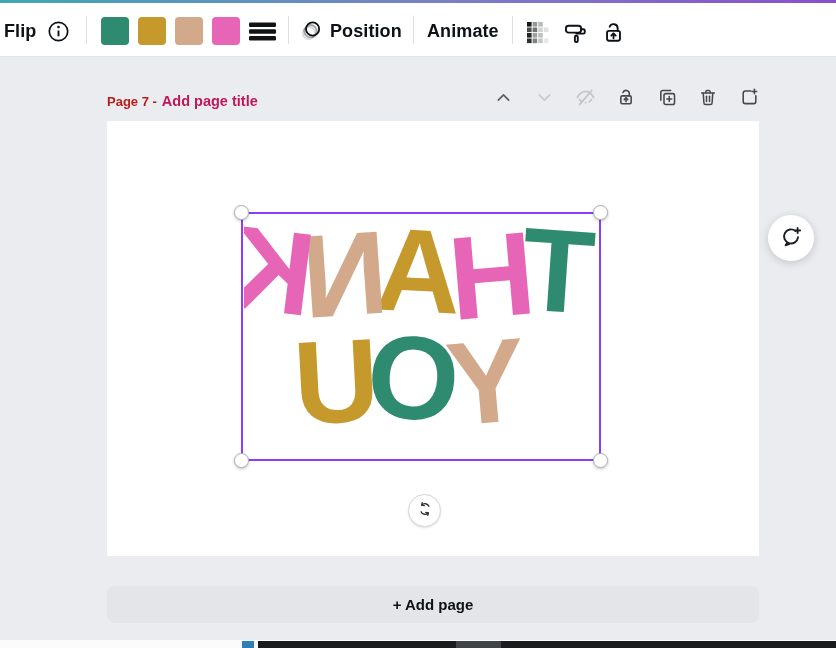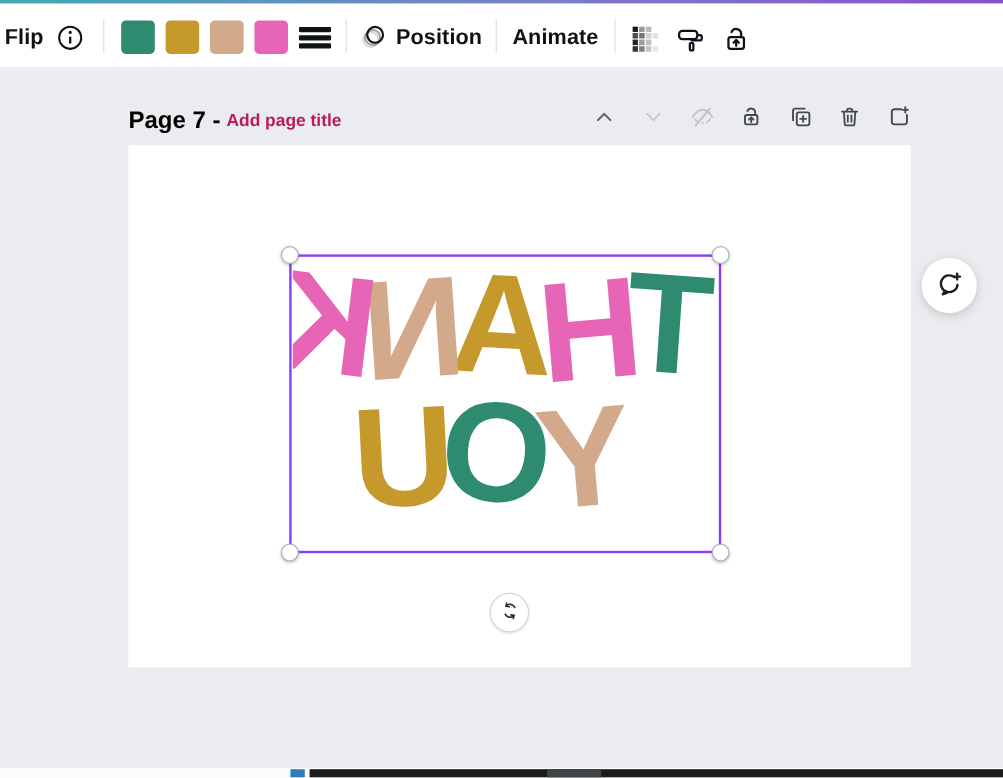--- a/index.html
+++ b/index.html
@@ -17,21 +17,21 @@
   .tb-item { position:absolute; display:flex; align-items:center; justify-content:center; cursor:pointer;
     background:none; border:none; color:#0d1216; }
   .tb-label { font-size:18px; font-weight:700; color:#0d1216; letter-spacing:.1px; }
   .divider { position:absolute; top:13px; width:1px; height:28px; background:#dcdfe3; }
   .swatch-row { position:absolute; left:101px; top:14px; display:flex; gap:9px; }
   .swatch { width:28px; height:28px; border-radius:4px; cursor:pointer; }
   .icon-btn svg { display:block; }
 
   
   .page-header { position:absolute; left:107px; top:88px; width:652px; height:26px; display:flex; align-items:center; }
-  .page-label { font-size:20px; font-weight:700; color:#000000; }
+  .page-label { font-size:13px; font-weight:700; color:#b91c1c; }
   .page-title-placeholder { font-size:14.5px; font-weight:600; color:#be185d; margin-left:5px; cursor:text; }
   .header-icons { position:absolute; right:0; top:1px; display:flex; gap:21px; align-items:center; }
   .hdr-btn { background:none; border:none; padding:0; cursor:pointer; width:20px; height:20px; display:flex; align-items:center; justify-content:center; }
 
   .canvas-page { position:absolute; left:107px; top:121px; width:652px; height:435px; background:#ffffff; }
 
   
   .selection { position:absolute; left:134px; top:91px; width:360px; height:249px;
     border:2px solid #8b3dff; cursor:move; }
   .handle { position:absolute; width:15px; height:15px; border-radius:50%; background:#ffffff;
@@ -278,18 +278,19 @@
     <span>
       <svg width="24" height="24" viewBox="0 0 24 24" fill="none" stroke="#1c2024" stroke-width="1.9" stroke-linecap="round" stroke-linejoin="round">
         <path d="M16.6 6.1 A7 7 0 1 0 19 12.3"></path>
         <path d="M8.2 17.8 L6.6 20.3 L10 19.2" fill="#1c2024"></path>
         <line x1="18.6" y1="3" x2="18.6" y2="8"></line>
         <line x1="16.1" y1="5.5" x2="21.1" y2="5.5"></line>
       </svg>
     </span>
   </button>
 
+  <button class="add-page-btn">+ Add page</button>
 
   <div class="bottom-white"></div>
   <div class="bottom-black"></div>
   <div class="bottom-blue"></div>
   <div class="bottom-grayseg"></div>
 </div>
 
 </body></html>

